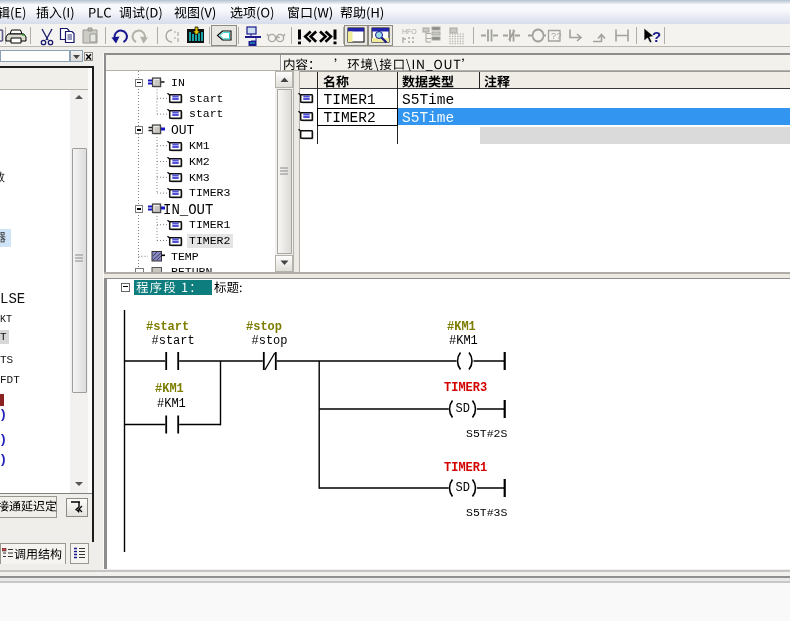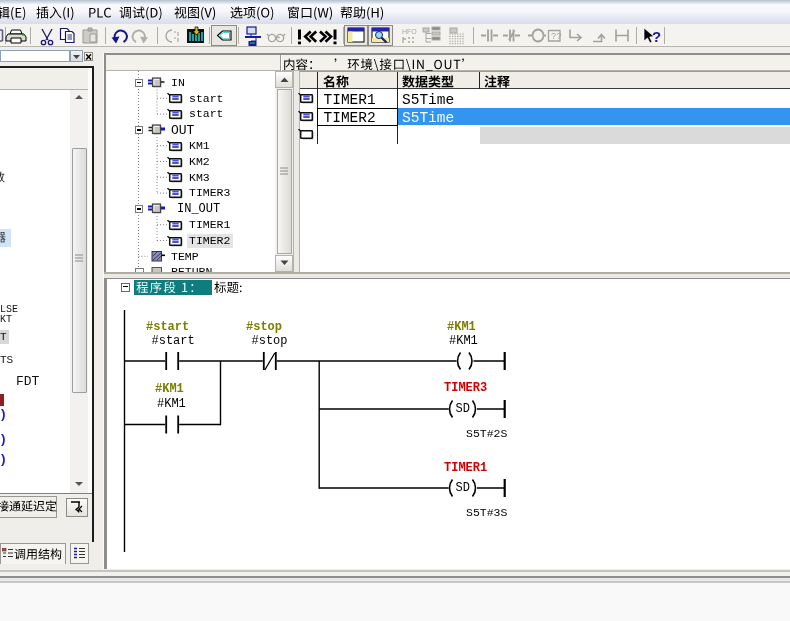--- a/index.html
+++ b/index.html
@@ -194,26 +194,26 @@
 <div class="abs" style="left:84px;top:51.5px;width:8.5px;height:9.5px;background:linear-gradient(#fdfdfd,#e3e1dc);border:1px solid #8e8b84"></div>
 <svg class="abs" style="left:84.6px;top:52.6px" width="8" height="8" viewBox="0 0 8 8">
     <path d="M1.2 1.2 L6 6.4 M6 1.2 L1.2 6.4" stroke="#000" stroke-width="1.5"></path>
   </svg>
 <div class="abs" style="left:0px;top:65.5px;width:94px;height:2.5px;background:#1c1c1c"></div>
 <div class="abs" style="left:88px;top:68px;width:3.5px;height:425px;background:#fbfbfa"></div>
 <div class="abs" style="left:91.5px;top:65.5px;width:2.5px;height:476px;background:#1c1c1c"></div>
 <div class="abs" style="left:0px;top:67.5px;width:88px;height:21px;background:#f0efe9"></div>
 <div class="abs" style="left:0px;top:88.5px;width:88px;height:1px;background:#b5b2aa"></div>
 <div class="abs" style="left:0px;top:89.5px;width:70px;height:403px;background:#fff"></div>
-<div class="abs mono" style="left:0;top:304px;font-size:10px;color:#111">LSE</div>
+<div class="abs mono" style="left:0;top:291px;font-size:14px;color:#111">LSE</div>
 <div class="abs mono" style="left:0;top:313.5px;font-size:10px;color:#111">KT</div>
 <div class="abs" style="left:-2px;top:329.5px;width:11px;height:14px;background:#d8d8d8"></div>
 <div class="abs mono" style="left:0;top:330.5px;font-size:11px;color:#111">T</div>
 <div class="abs mono" style="left:0;top:353.5px;font-size:11px;color:#111">TS</div>
-<div class="abs mono" style="left:16px;top:373.5px;font-size:13px;color:#111">FDT</div>
+<div class="abs mono" style="left:0;top:373.5px;font-size:11px;color:#111">FDT</div>
 <svg style="position:absolute;left:-7px;top:171px;overflow:visible" width="12" height="16" viewBox="0 0 12 16">
     <path d="M5.3 0.7C5.1 1.2 4.7 1.9 4.4 2.3L5.0 2.6C5.3 2.2 5.7 1.6 6.1 1.0ZM1.1 1.0C1.4 1.5 1.7 2.2 1.8 2.6L2.5 2.3C2.4 1.9 2.1 1.2 1.7 0.8ZM4.9 7.4C4.6 8.1 4.3 8.6 3.8 9.0C3.3 8.8 2.9 8.6 2.4 8.4C2.6 8.1 2.8 7.8 3.0 7.4ZM1.3 8.7C1.9 9.0 2.6 9.3 3.2 9.6C2.4 10.1 1.5 10.5 0.5 10.7C0.6 10.9 0.8 11.2 0.9 11.4C2.0 11.1 3.0 10.7 3.9 10.0C4.3 10.2 4.7 10.4 4.9 10.6L5.5 10.0C5.2 9.9 4.9 9.6 4.5 9.4C5.1 8.7 5.6 7.9 5.9 6.9L5.4 6.6L5.3 6.7L3.3 6.7L3.6 6.1L2.8 5.9C2.7 6.2 2.6 6.4 2.5 6.7L0.8 6.7L0.8 7.4L2.1 7.4C1.8 7.9 1.6 8.4 1.3 8.7ZM3.1 0.5L3.1 2.7L0.6 2.7L0.6 3.5L2.8 3.5C2.2 4.2 1.3 5.0 0.5 5.3C0.6 5.5 0.9 5.8 1.0 6.0C1.7 5.6 2.5 5.0 3.1 4.2L3.1 5.7L3.9 5.7L3.9 4.1C4.5 4.5 5.2 5.1 5.5 5.3L6.0 4.7C5.7 4.5 4.7 3.8 4.1 3.5L6.4 3.5L6.4 2.7L3.9 2.7L3.9 0.5ZM7.5 0.6C7.2 2.7 6.7 4.7 5.8 6.0C6.0 6.1 6.3 6.4 6.5 6.5C6.8 6.1 7.0 5.5 7.3 5.0C7.5 6.1 7.9 7.2 8.3 8.2C7.7 9.3 6.7 10.2 5.4 10.8C5.6 11.0 5.8 11.4 5.9 11.6C7.1 10.9 8.1 10.1 8.8 9.0C9.4 10.0 10.1 10.8 11.1 11.4C11.2 11.2 11.5 10.9 11.7 10.7C10.7 10.2 9.9 9.3 9.3 8.2C9.9 6.9 10.3 5.4 10.6 3.6L11.4 3.6L11.4 2.8L8.0 2.8C8.1 2.1 8.3 1.4 8.4 0.7ZM9.7 3.6C9.5 5.0 9.2 6.2 8.8 7.2C8.3 6.2 8.0 4.9 7.8 3.6Z" fill="#222"></path>
   </svg>
 <div class="abs" style="left:-2px;top:229px;width:13px;height:18px;background:#cfe4f7"></div>
 <svg style="position:absolute;left:-6px;top:231px;overflow:visible" width="12" height="16" viewBox="0 0 12 16">
     <path d="M2.4 1.8L4.4 1.8L4.4 3.5L2.4 3.5ZM7.5 1.8L9.6 1.8L9.6 3.5L7.5 3.5ZM7.4 4.8C7.9 4.9 8.5 5.2 8.9 5.5L5.4 5.5C5.7 5.1 5.9 4.7 6.1 4.3L5.2 4.2L5.2 1.0L1.5 1.0L1.5 4.3L5.2 4.3C5.0 4.7 4.7 5.1 4.4 5.5L0.6 5.5L0.6 6.3L3.6 6.3C2.8 7.0 1.7 7.7 0.4 8.2C0.5 8.4 0.8 8.7 0.9 8.9L1.5 8.6L1.5 11.5L2.4 11.5L2.4 11.2L4.4 11.2L4.4 11.4L5.2 11.4L5.2 7.8L3.0 7.8C3.7 7.4 4.3 6.9 4.8 6.3L7.0 6.3C7.5 6.9 8.1 7.4 8.9 7.8L6.7 7.8L6.7 11.5L7.5 11.5L7.5 11.2L9.6 11.2L9.6 11.4L10.5 11.4L10.5 8.6L11.1 8.8C11.2 8.6 11.5 8.2 11.7 8.1C10.4 7.8 9.0 7.1 8.1 6.3L11.4 6.3L11.4 5.5L9.3 5.5L9.6 5.2C9.2 4.9 8.4 4.5 7.8 4.3ZM6.6 1.0L6.6 4.3L10.5 4.3L10.5 1.0ZM2.4 10.4L2.4 8.6L4.4 8.6L4.4 10.4ZM7.5 10.4L7.5 8.6L9.6 8.6L9.6 10.4Z" fill="#333"></path>
   </svg>
 <div class="abs" style="left:0px;top:394px;width:4px;height:12px;background:#8b2222"></div>
 <div class="abs mono" style="left:-1px;top:407px;font-size:13.5px;color:#2222bb;font-weight:bold">)</div>
 <div class="abs mono" style="left:-1px;top:432px;font-size:13.5px;color:#2222bb;font-weight:bold">)</div>
@@ -360,21 +360,21 @@
 <div class="abs mono" style="left:189px;top:186.4px;font-size:11.5px;color:#000">TIMER3</div>
 <div class="abs" style="left:134.5px;top:204.9px;width:8.5px;height:8.5px;background:#fff;border:1px solid #7a7a7a"></div>
 <div class="abs" style="left:136.5px;top:208.4px;width:4.5px;height:1.2px;background:#000"></div>
 <svg class="abs" style="left:148px;top:203.4px" width="17" height="12" viewBox="0 0 17 12">
     <rect x="5.5" y="2" width="8" height="8.5" fill="#888" opacity="0.5"></rect>
     <path d="M0 3.5 h4.5 M0 6.5 h4.5" stroke="#1515c8" stroke-width="2.2"></path>
     <path d="M12.5 5 h4.5" stroke="#1515c8" stroke-width="3"></path>
     <rect x="4.5" y="1" width="8" height="8.5" fill="#c9c6c0" stroke="#444" stroke-width="1.2"></rect>
     <path d="M6 7.5 v-5 h5" stroke="#eeeeea" fill="none"></path>
   </svg>
-<div class="abs mono" style="left:177px;top:202.2px;font-size:12px;color:#000">IN_OUT</div>
+<div class="abs mono" style="left:163px;top:202.2px;font-size:14px;color:#000">IN_OUT</div>
 <svg class="abs" style="left:167.1px;top:219.70000000000002px" width="17" height="11" viewBox="0 0 17 11">
     <rect x="4" y="2.5" width="11.5" height="8" fill="#777" opacity="0.55" rx="1"></rect>
     <rect x="2.7" y="1.7" width="11.6" height="7.6" fill="#fff" stroke="#111" stroke-width="1.5" rx="0.5"></rect>
     <path d="M3 2.3 L0.4 0.2" stroke="#111" stroke-width="1.4"></path>
     <path d="M5.3 3.6 h6.4 M5.3 6 h6.4" stroke="#5050d8" stroke-width="2"></path>
   </svg>
 <div class="abs mono" style="left:189px;top:218.0px;font-size:11.5px;color:#000">TIMER1</div>
 <svg class="abs" style="left:167.1px;top:235.5px" width="17" height="11" viewBox="0 0 17 11">
     <rect x="4" y="2.5" width="11.5" height="8" fill="#777" opacity="0.55" rx="1"></rect>
     <rect x="2.7" y="1.7" width="11.6" height="7.6" fill="#fff" stroke="#111" stroke-width="1.5" rx="0.5"></rect>

